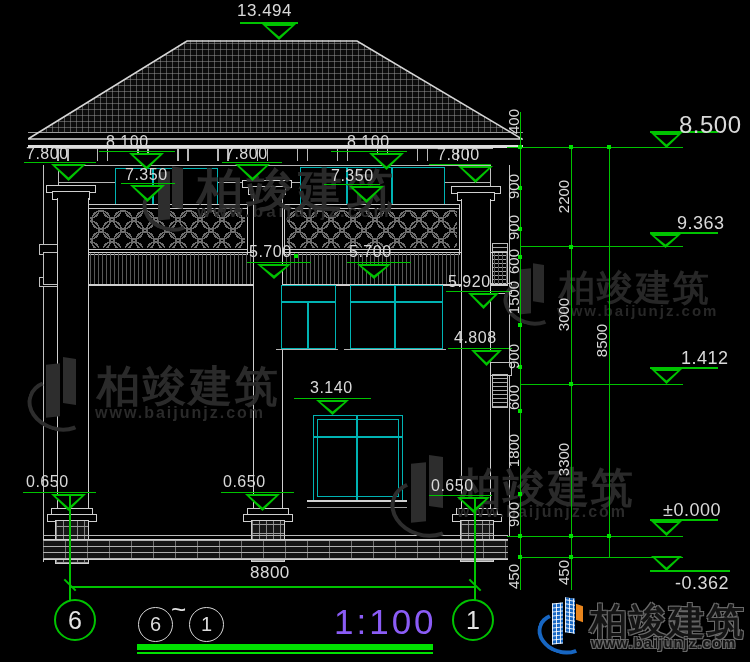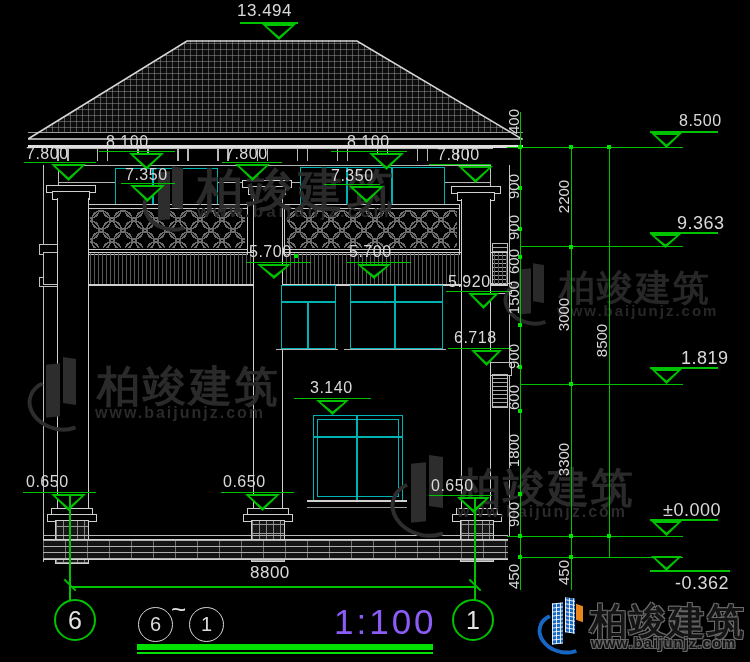--- a/index.html
+++ b/index.html
@@ -224,21 +224,21 @@
 
   <div class="gt" style="left:349px;top:244px;">5.700</div>
   <div class="g" style="left:347px;top:262px;width:64px;height:1px;"></div>
   <div class="tri" style="left:357px;top:264px;width:34px;height:15px;"></div>
   <div class="gdot" style="left:294px;top:254px;width:4px;height:4px;"></div>
 
   <div class="gt" style="left:448px;top:274px;">5.920</div>
   <div class="g" style="left:446px;top:291px;width:64px;height:1px;"></div>
   <div class="tri" style="left:468px;top:293px;width:31px;height:16px;"></div>
 
-  <div class="gt" style="left:454px;top:330px;">6.718</div>
+  <div class="gt" style="left:454px;top:330px;">4.808</div>
   <div class="g" style="left:448px;top:348px;width:64px;height:1px;"></div>
   <div class="tri" style="left:471px;top:350px;width:31px;height:16px;"></div>
 
   <div class="gt" style="left:310px;top:380px;">3.140</div>
   <div class="g" style="left:294px;top:398px;width:77px;height:1px;"></div>
   <div class="tri" style="left:316px;top:400px;width:33px;height:15px;"></div>
 
   <div class="gt" style="left:26px;top:474px;">0.650</div>
   <div class="g" style="left:23px;top:492px;width:73px;height:1px;"></div>
   <div class="tri" style="left:51px;top:494px;width:35px;height:17px;"></div>
@@ -296,29 +296,29 @@
   <div class="cl" style="left:483px;top:390px;">600</div>
   <div class="cl" style="left:483px;top:443px;">1800</div>
   <div class="cl" style="left:483px;top:507px;">900</div>
   <div class="cl" style="left:483px;top:569px;">450</div>
   <div class="cl" style="left:533px;top:189px;">2200</div>
   <div class="cl" style="left:533px;top:307px;">3000</div>
   <div class="cl" style="left:533px;top:452px;">3300</div>
   <div class="cl" style="left:533px;top:565px;">450</div>
   <div class="cl" style="left:571px;top:333px;">8500</div>
 
-  <div class="gt" style="left:679px;top:113px;font-size:16px;">8.500</div>
+  <div class="gt" style="left:679px;top:113px;font-size:24px;">8.500</div>
   <div class="g" style="left:650px;top:131px;width:68px;height:1.5px;"></div>
   <div class="tri" style="left:651px;top:133px;width:31px;height:15px;"></div>
 
   <div class="gt" style="left:677px;top:214px;font-size:18px;">9.363</div>
   <div class="g" style="left:650px;top:232px;width:68px;height:1.5px;"></div>
   <div class="tri" style="left:650px;top:234px;width:31px;height:14px;"></div>
 
-  <div class="gt" style="left:681px;top:349px;font-size:18px;">1.819</div>
+  <div class="gt" style="left:681px;top:349px;font-size:18px;">1.412</div>
   <div class="g" style="left:650px;top:367px;width:68px;height:1.5px;"></div>
   <div class="tri" style="left:651px;top:369px;width:31px;height:15px;"></div>
 
   <div class="gt" style="left:663px;top:501px;font-size:18px;">±0.000</div>
   <div class="g" style="left:650px;top:519px;width:68px;height:1.5px;"></div>
   <div class="tri" style="left:651px;top:521px;width:31px;height:15px;"></div>
 
   <div class="tri" style="left:651px;top:556px;width:31px;height:15px;"></div>
   <div class="g" style="left:650px;top:570px;width:80px;height:1.5px;"></div>
   <div class="gt" style="left:675px;top:574px;font-size:18px;">-0.362</div>

